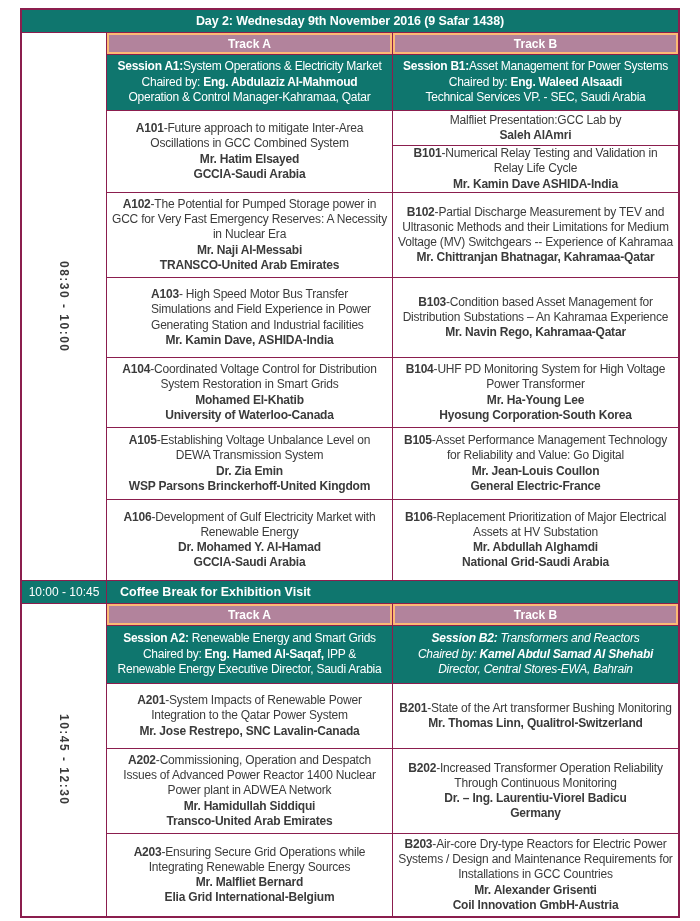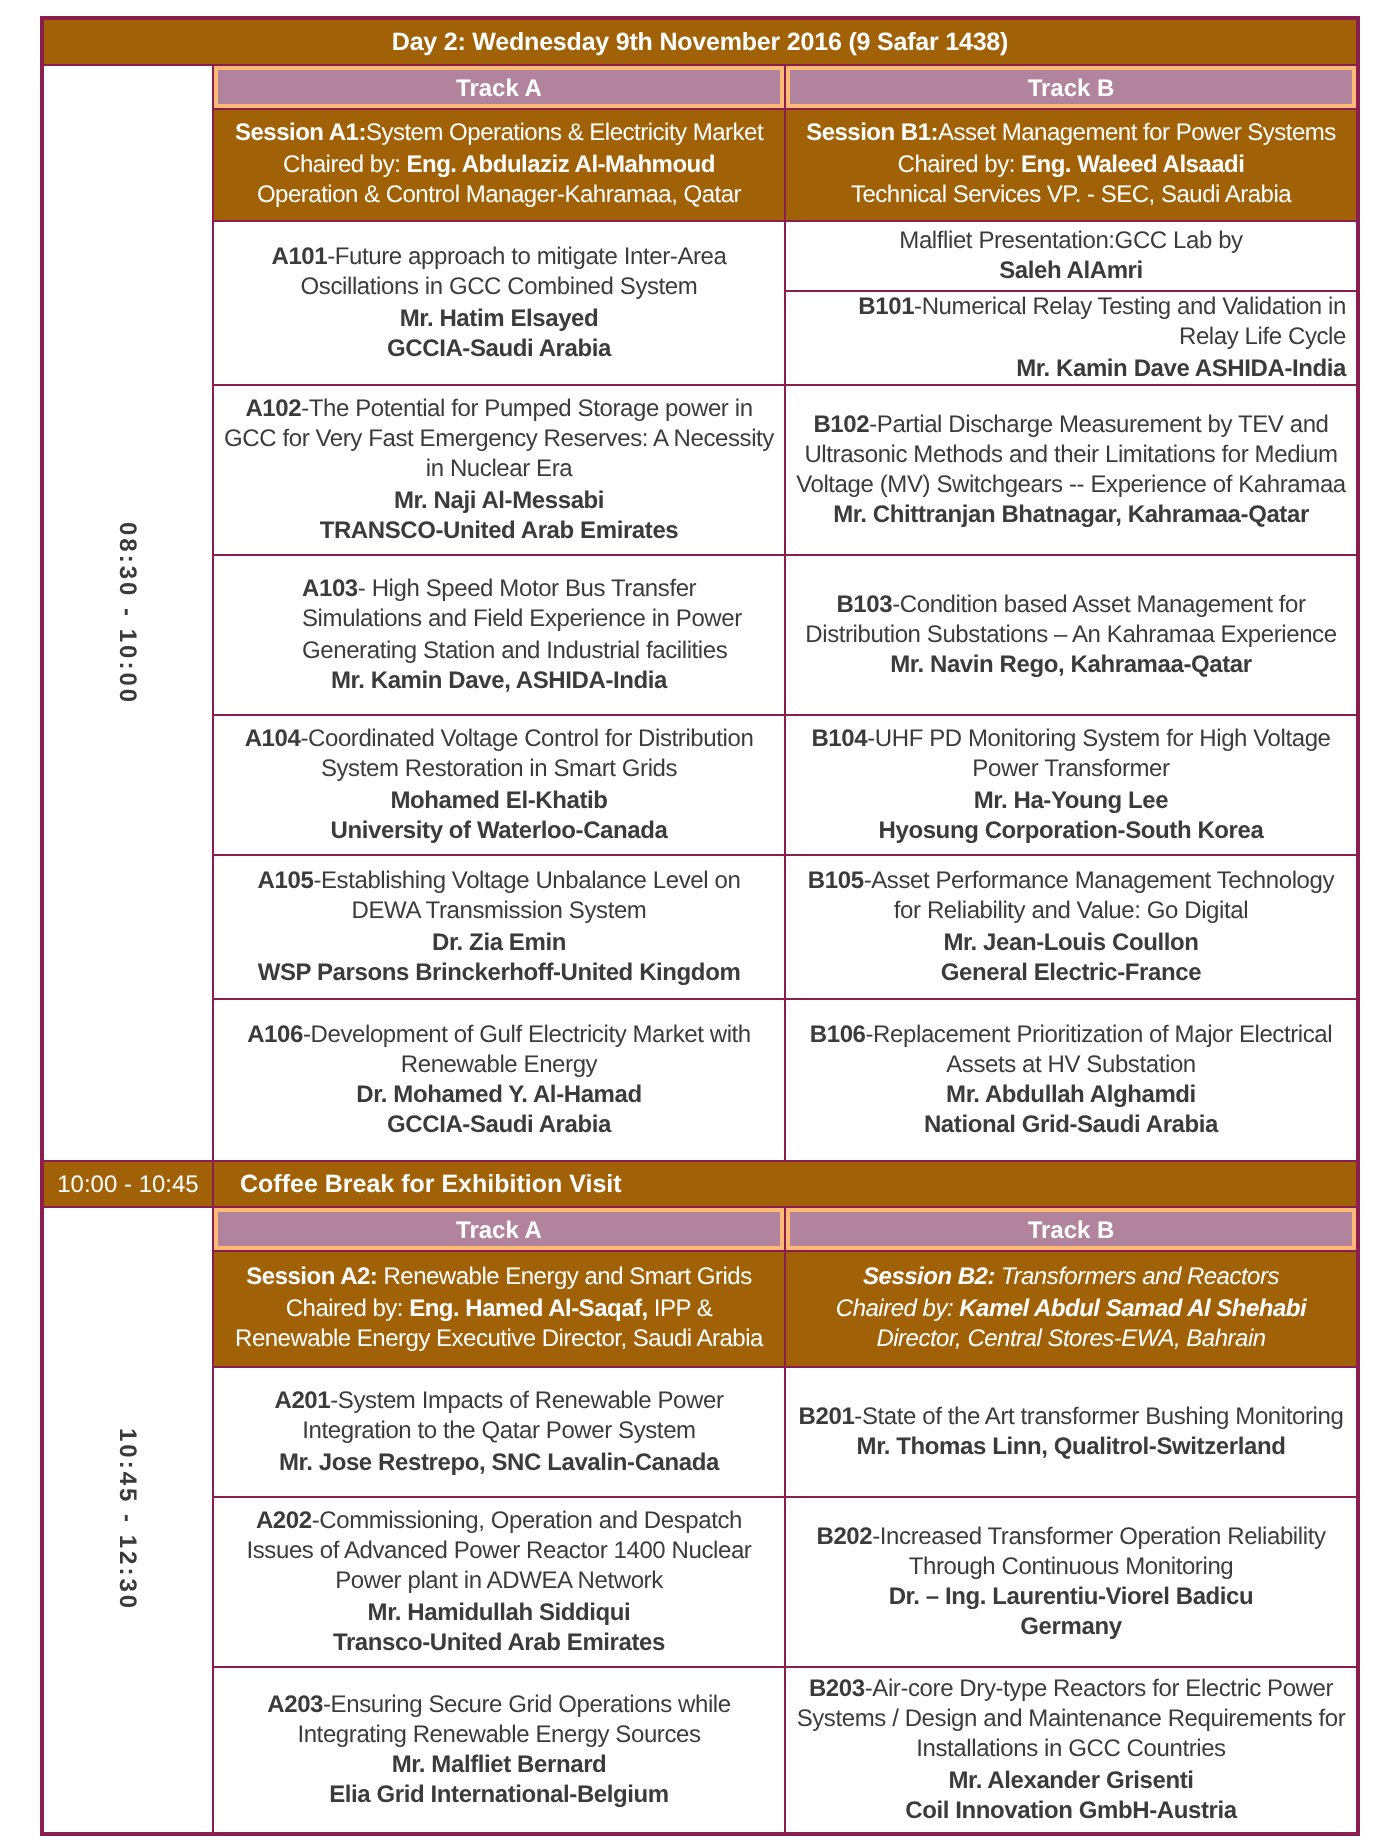--- a/index.html
+++ b/index.html
@@ -7,21 +7,21 @@
   .schedule{
     position:absolute;left:20px;top:8px;
     display:grid;
     grid-template-columns:84px 285px 285px;
     grid-template-rows:22px 21px 55px 34px 46px 84px 79px 69px 71px 80px 22px 21px 57px 64px 84px 82px;
     gap:1px;
     background:#8b1e4e;
     border:2px solid #8b1e4e;
   }
   .schedule > div{overflow:hidden;}
-  .dark{background:#a16207;color:#fff;}
+  .dark{background:#0f766e;color:#fff;}
   .day{grid-column:1/4;grid-row:1;display:flex;align-items:center;justify-content:center;
     font-weight:bold;font-size:12.5px;letter-spacing:-0.1px;}
   .track-hdr{background:#b2839c;border:2px solid #fdba74;color:#fff;font-weight:bold;
     display:flex;align-items:center;justify-content:center;font-size:12px;}
   .timecell{background:#fff;display:flex;align-items:center;justify-content:center;}
   .vtext{writing-mode:vertical-rl;text-orientation:sideways;font-weight:600;
     font-size:12px;color:#3a3a3a;letter-spacing:1.5px;}
   .session{display:flex;flex-direction:column;justify-content:center;text-align:center;
     font-size:12px;line-height:1.32;padding:2px 3px;letter-spacing:-0.25px;}
   .paper{background:#fff;display:flex;flex-direction:column;justify-content:center;
@@ -60,21 +60,21 @@
 
   <div class="paper" style="grid-column:2;grid-row:4/6;">
     <div><b>A101</b><span>-Future approach to mitigate Inter-Area Oscillations in GCC Combined System</span></div>
     <div class="bl">Mr. Hatim Elsayed</div>
     <div class="bl">GCCIA-Saudi Arabia</div>
   </div>
   <div class="paper" style="grid-column:3;grid-row:4;">
     <div>Malfliet Presentation:GCC Lab by</div>
     <div class="bl">Saleh AlAmri</div>
   </div>
-  <div class="paper" style="grid-column:3;grid-row:5;text-align:right;">
+  <div class="paper" style="grid-column:3;grid-row:5;">
     <div><b>B101</b><span>-Numerical Relay Testing and Validation in Relay Life Cycle</span></div>
     <div class="bl">Mr. Kamin Dave ASHIDA-India</div>
   </div>
 
   <div class="paper" style="grid-column:2;grid-row:6;">
     <div><b>A102</b><span>-The Potential for Pumped Storage power in GCC for Very Fast Emergency Reserves: A Necessity in Nuclear Era</span></div>
     <div class="bl">Mr. Naji Al-Messabi</div>
     <div class="bl">TRANSCO-United Arab Emirates</div>
   </div>
   <div class="paper" style="grid-column:3;grid-row:6;">

